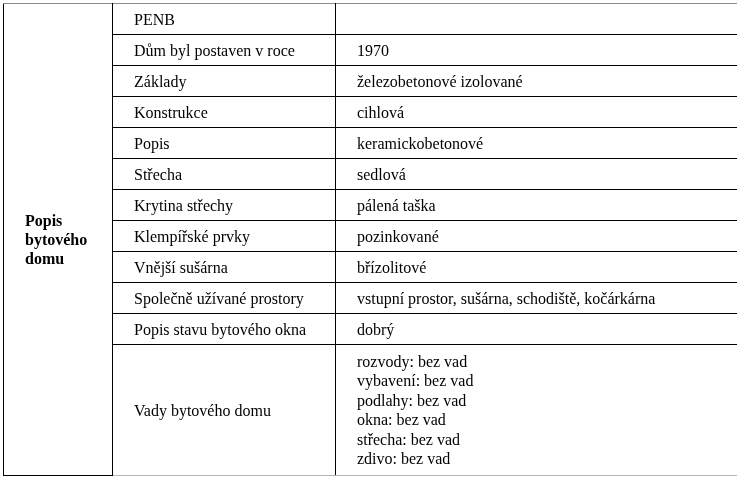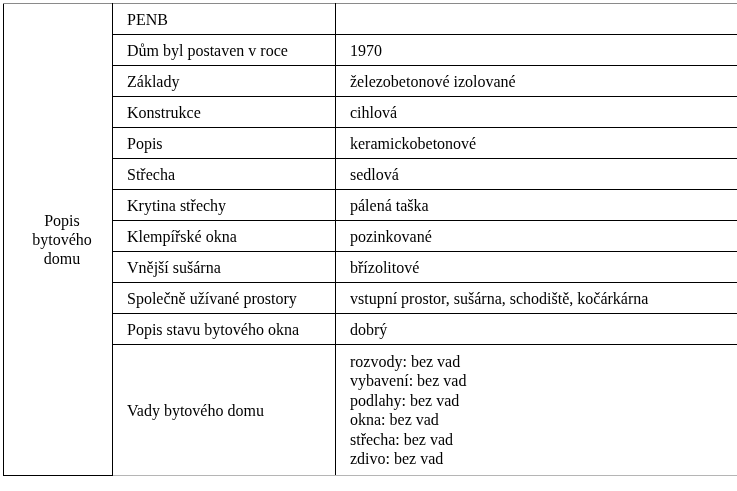--- a/index.html
+++ b/index.html
@@ -17,35 +17,34 @@
   table.desc-table {
     border-collapse: collapse;
     table-layout: fixed;
     width: 739px;
     margin: 3px 0 0 3px;
   }
   table.desc-table td {
     border: 1px solid #000000;
     font-size: 16px;
     line-height: 19px;
-    padding: 2px 6px 2px 14px;
+    padding: 2px 6px 2px 21px;
     vertical-align: middle;
     overflow: hidden;
   }
   
   tr.r-first td { border-top-color: #8a8a8a; }
   tr.r-last td  { border-bottom-color: #b5b5b5; }
   td.section-cell {
     border-left-color: #8a8a8a;
     border-bottom-color: #b5b5b5;
     vertical-align: top;
     padding: 98px 6px 2px 7px;
-    font-weight: normal;
+    font-weight: bold;
     line-height: 21px;
-    text-align: center;
   }
   td.value-cell {
     white-space: pre-line;
     padding-left: 8px;
   }
   tr.row-normal { height: 31px; }
   tr.row-tall   { height: 131px; }
   tr.row-tall td.value-cell { line-height: 19.5px; }
 </style>
 </head>
@@ -81,21 +80,21 @@
     </tr>
     <tr class="row-normal">
       <td class="label-cell">Střecha</td>
       <td class="value-cell">sedlová</td>
     </tr>
     <tr class="row-normal">
       <td class="label-cell">Krytina střechy</td>
       <td class="value-cell">pálená taška</td>
     </tr>
     <tr class="row-normal">
-      <td class="label-cell">Klempířské okna</td>
+      <td class="label-cell">Klempířské prvky</td>
       <td class="value-cell">pozinkované</td>
     </tr>
     <tr class="row-normal">
       <td class="label-cell">Vnější sušárna</td>
       <td class="value-cell">břízolitové</td>
     </tr>
     <tr class="row-normal">
       <td class="label-cell">Společně užívané prostory</td>
       <td class="value-cell">vstupní prostor, sušárna, schodiště, kočárkárna</td>
     </tr>

